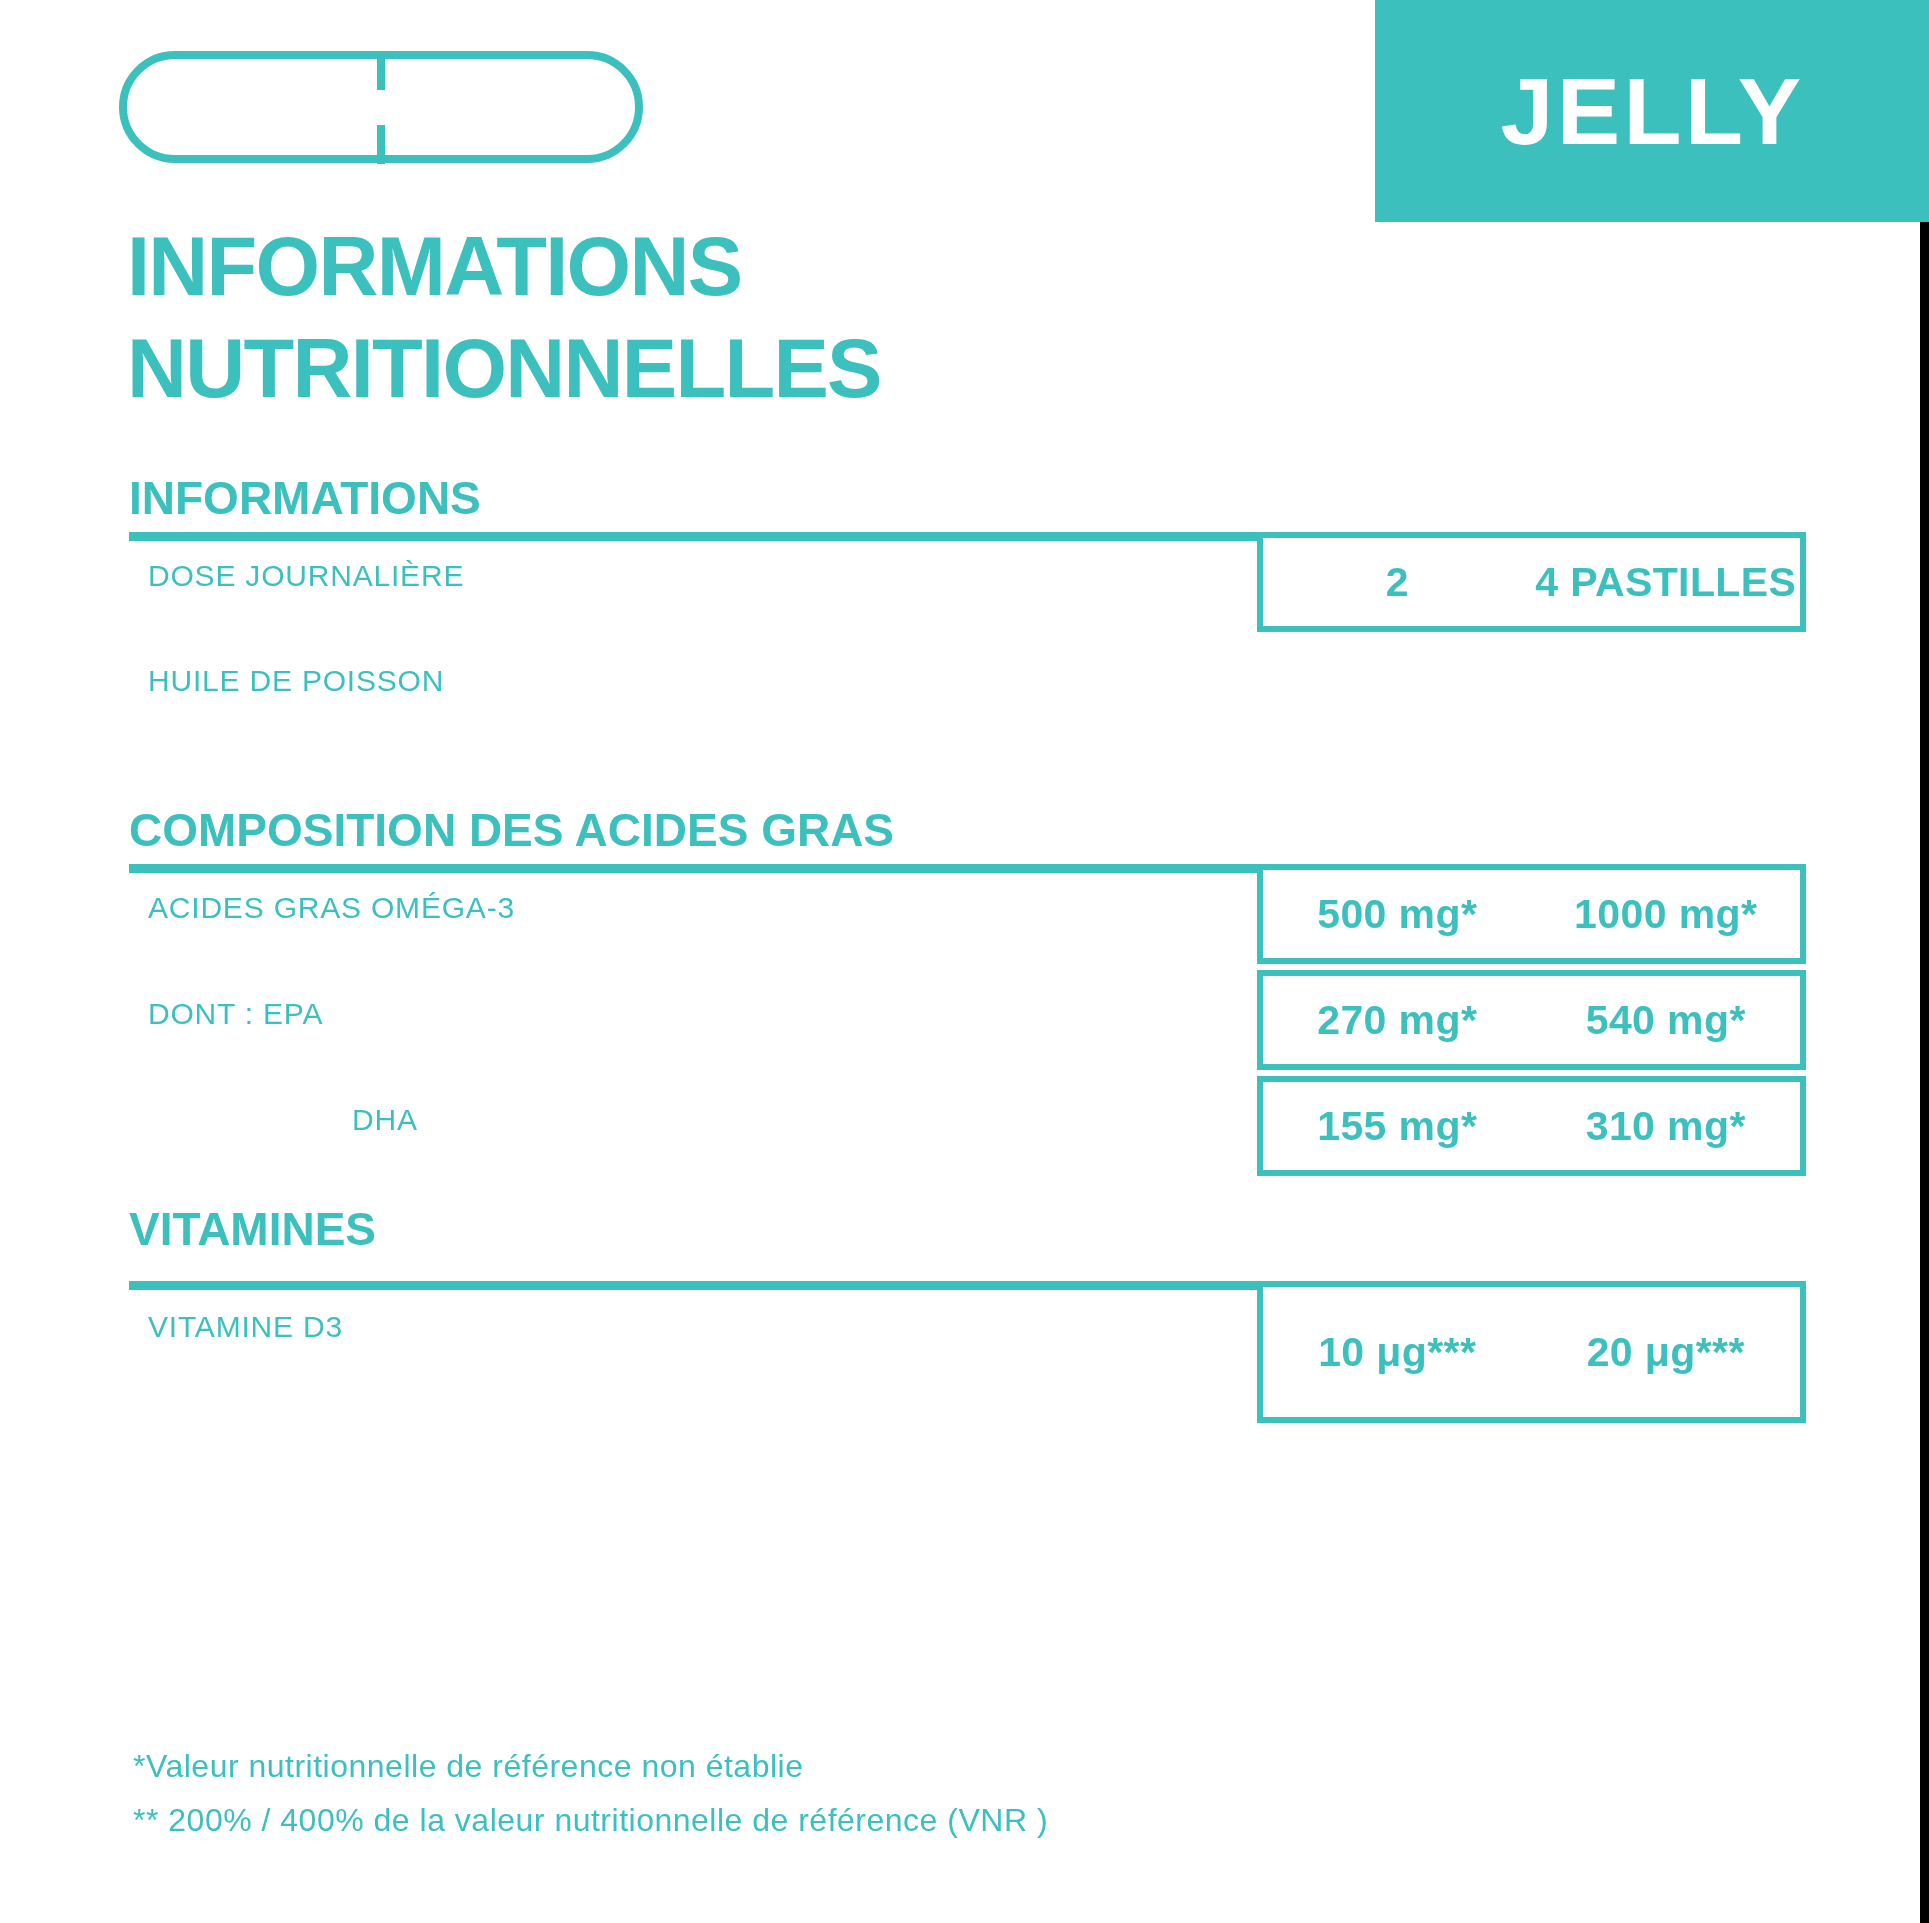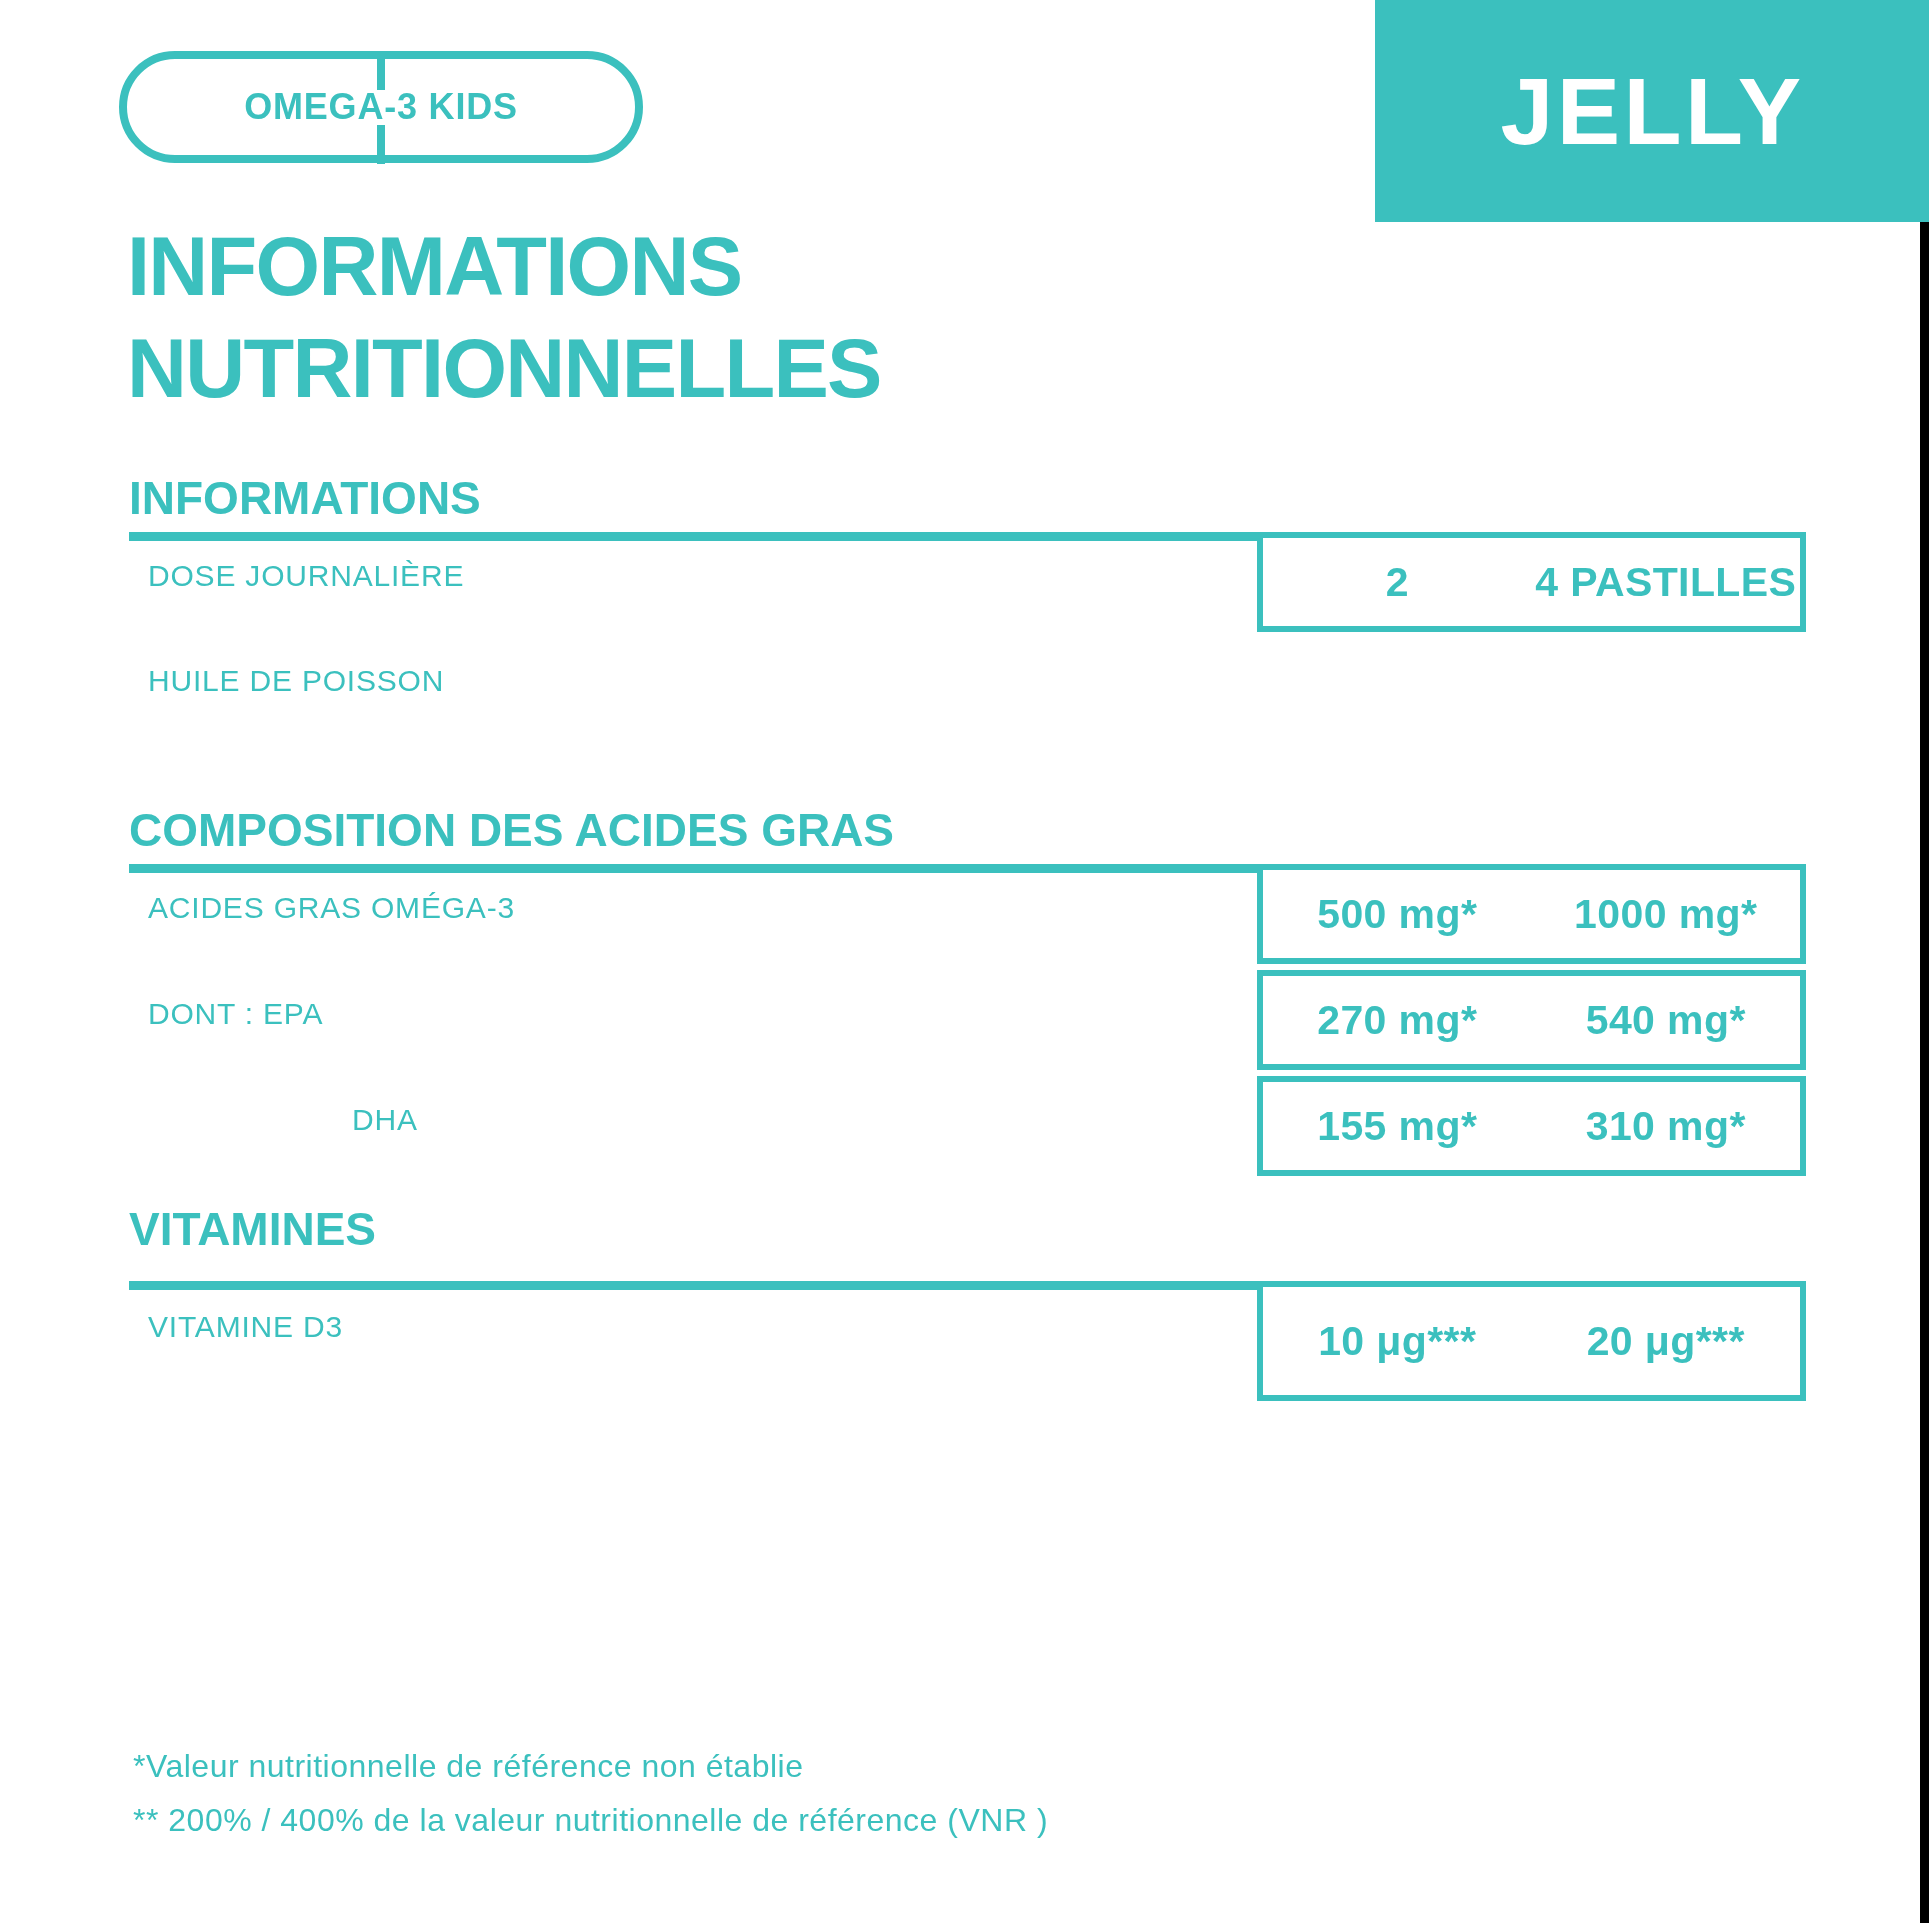--- a/index.html
+++ b/index.html
@@ -116,21 +116,20 @@
   }
 </style>
 </head>
 <body>
 
 <div class="page">
 
   <div class="capsule">
     <div class="capsule-dash top"></div>
     <div class="capsule-dash bottom"></div>
-    <div class="capsule-label">OMEGA-3 KIDS</div>
   </div>
 
   <div class="brand-banner">
     <div class="brand-name">JELLY</div>
   </div>
 
   <div class="edge-strip"></div>
 
   <div class="main-title">
     <div>INFORMATIONS</div>
@@ -166,21 +165,21 @@
   <div class="row-label indent" style="top:1103px;">DHA</div>
   <div class="values-box" style="top:1076px; height:100px;">
     <div class="value-cell">155 mg*</div>
     <div class="value-cell">310 mg*</div>
   </div>
 
   <div class="section-heading" style="top:1202px;">VITAMINES</div>
   <div class="section-rule" style="top:1281px;"></div>
 
   <div class="row-label" style="top:1310px;">VITAMINE D3</div>
-  <div class="values-box" style="top:1281px; height:120px;">
+  <div class="values-box" style="top:1281px; height:142px;">
     <div class="value-cell">10 μg***</div>
     <div class="value-cell">20 μg***</div>
   </div>
 
   <div class="footnotes">
     <div>*Valeur nutritionnelle de référence non établie</div>
     <div>** 200% / 400% de la valeur nutritionnelle de référence (VNR )</div>
   </div>
 
 </div>

